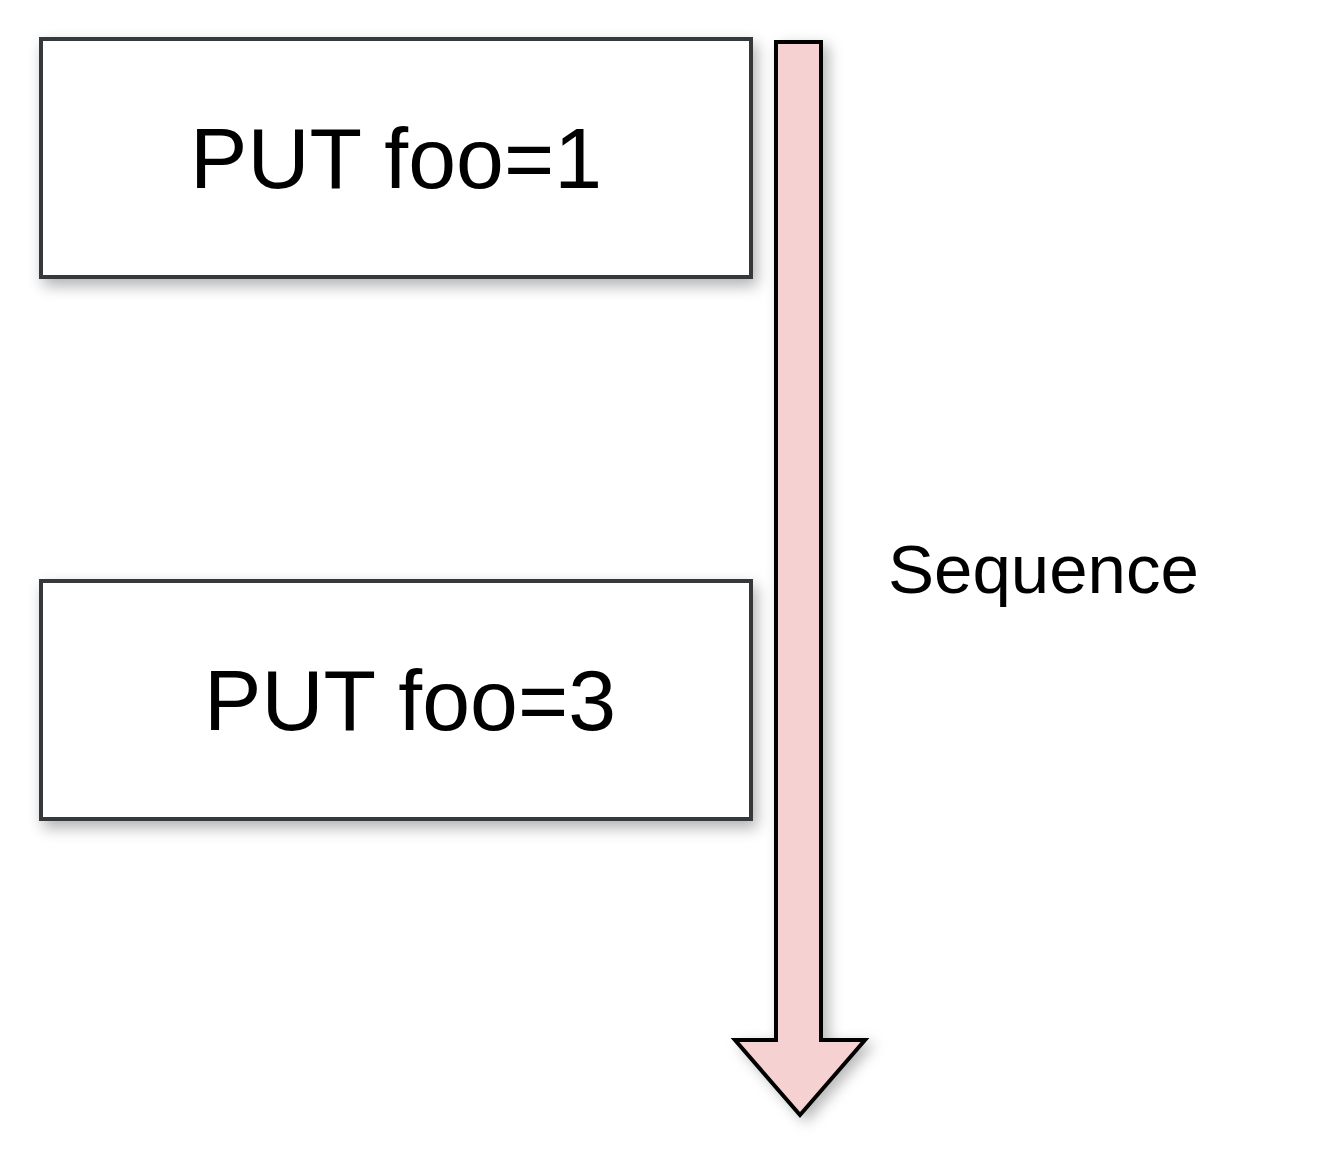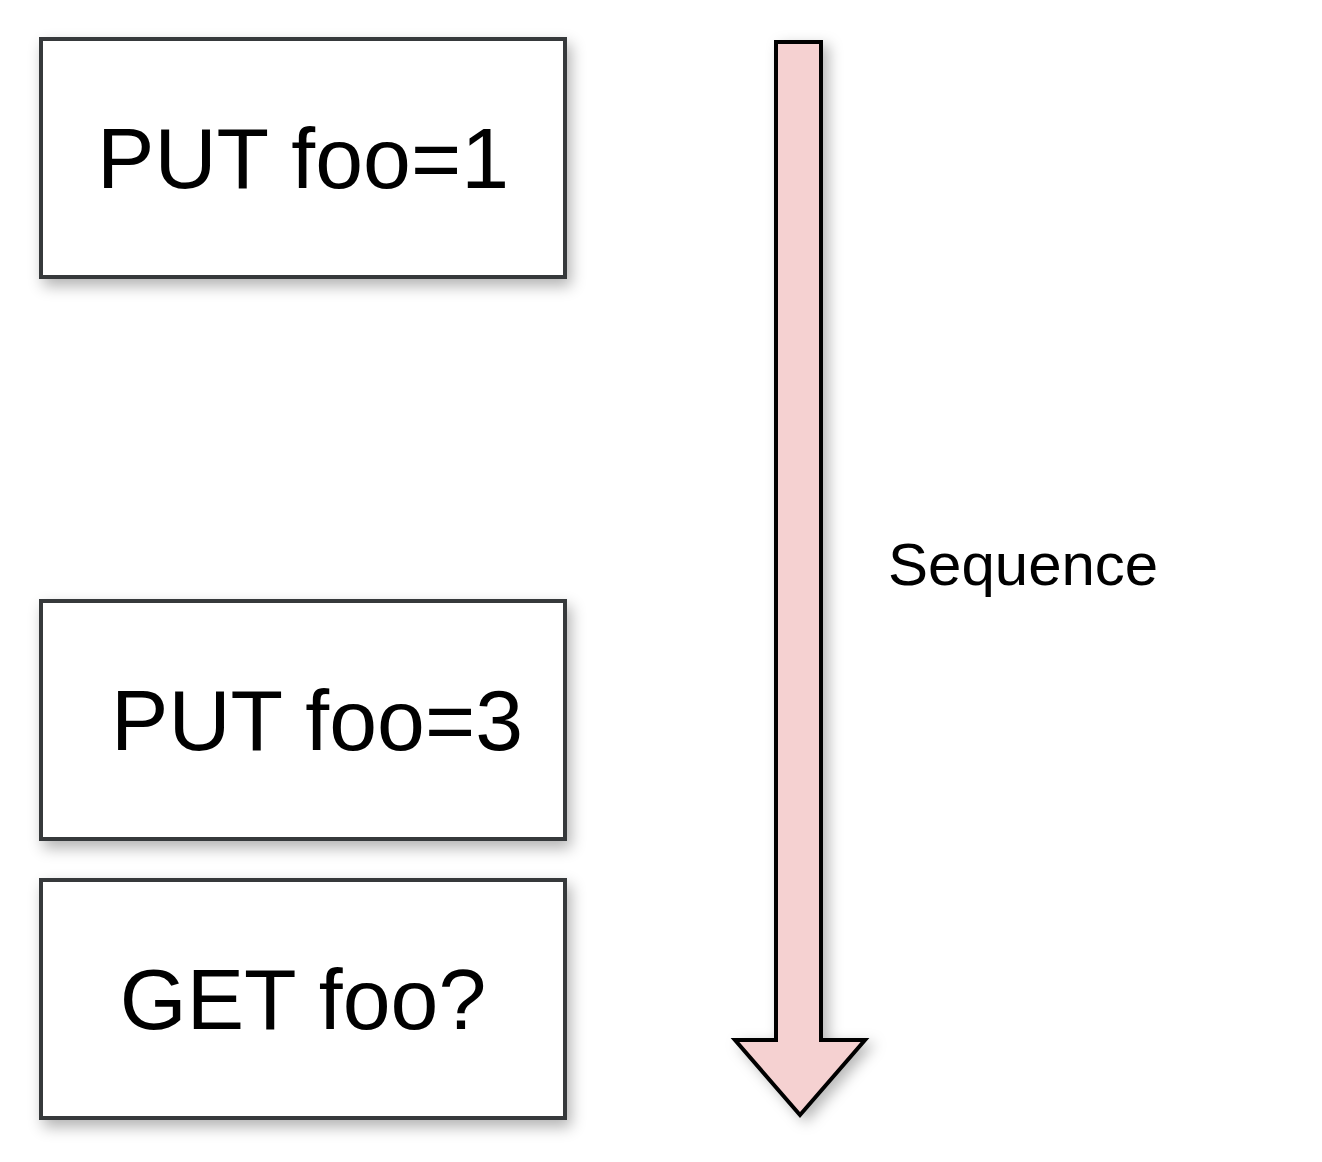--- a/index.html
+++ b/index.html
@@ -11,76 +11,73 @@
   .canvas {
     position: relative;
     width: 1322px;
     height: 1162px;
     background: #ffffff;
     overflow: hidden;
   }
   .op-box {
     position: absolute;
     left: 39px;
-    width: 528px;
+    width: 714px;
     height: 242px;
     box-sizing: border-box;
     background: #ffffff;
     border: 4px solid #36393b;
     box-shadow: 4px 7px 14px rgba(0, 0, 0, 0.30);
     display: flex;
     align-items: center;
     justify-content: center;
   }
   .op-box .label {
     font-size: 86px;
     color: #000000;
     white-space: nowrap;
     letter-spacing: 0px;
   }
   .box-1 { top: 37px; }
   .box-2 { top: 318px; }
-  .box-3 { top: 599px; padding-left: 28px; }
+  .box-3 { top: 579px; padding-left: 28px; }
   .box-4 { top: 878px; }
   .arrow-svg {
     position: absolute;
     left: 730px;
     top: 38px;
     width: 140px;
     height: 1085px;
     filter: drop-shadow(6px 5px 7px rgba(0, 0, 0, 0.28));
   }
   .sequence-label {
     position: absolute;
     left: 888px;
     top: 535px;
-    font-size: 60px;
+    font-size: 69px;
     line-height: 1;
     color: #000000;
     white-space: nowrap;
     text-align: center;
   }
 </style>
 </head>
 <body>
 
 <div class="canvas">
 
   <div class="op-box box-1">
     <span class="label">PUT foo=1</span>
   </div>
 
 
   <div class="op-box box-3">
     <span class="label">PUT foo=3</span>
   </div>
 
-  <div class="op-box box-4">
-    <span class="label">GET foo?</span>
-  </div>
 
   <svg class="arrow-svg" viewBox="0 0 140 1085" xmlns="http://www.w3.org/2000/svg">
     <polygon points="46,4 91,4 91,1002 135,1002 70,1077 5,1002 46,1002" stroke="#000000" stroke-width="4" stroke-linejoin="miter" fill="#f5d1d1"></polygon>
   </svg>
 
   <div class="sequence-label">Sequence</div>
 
 </div>
 
 </body></html>

